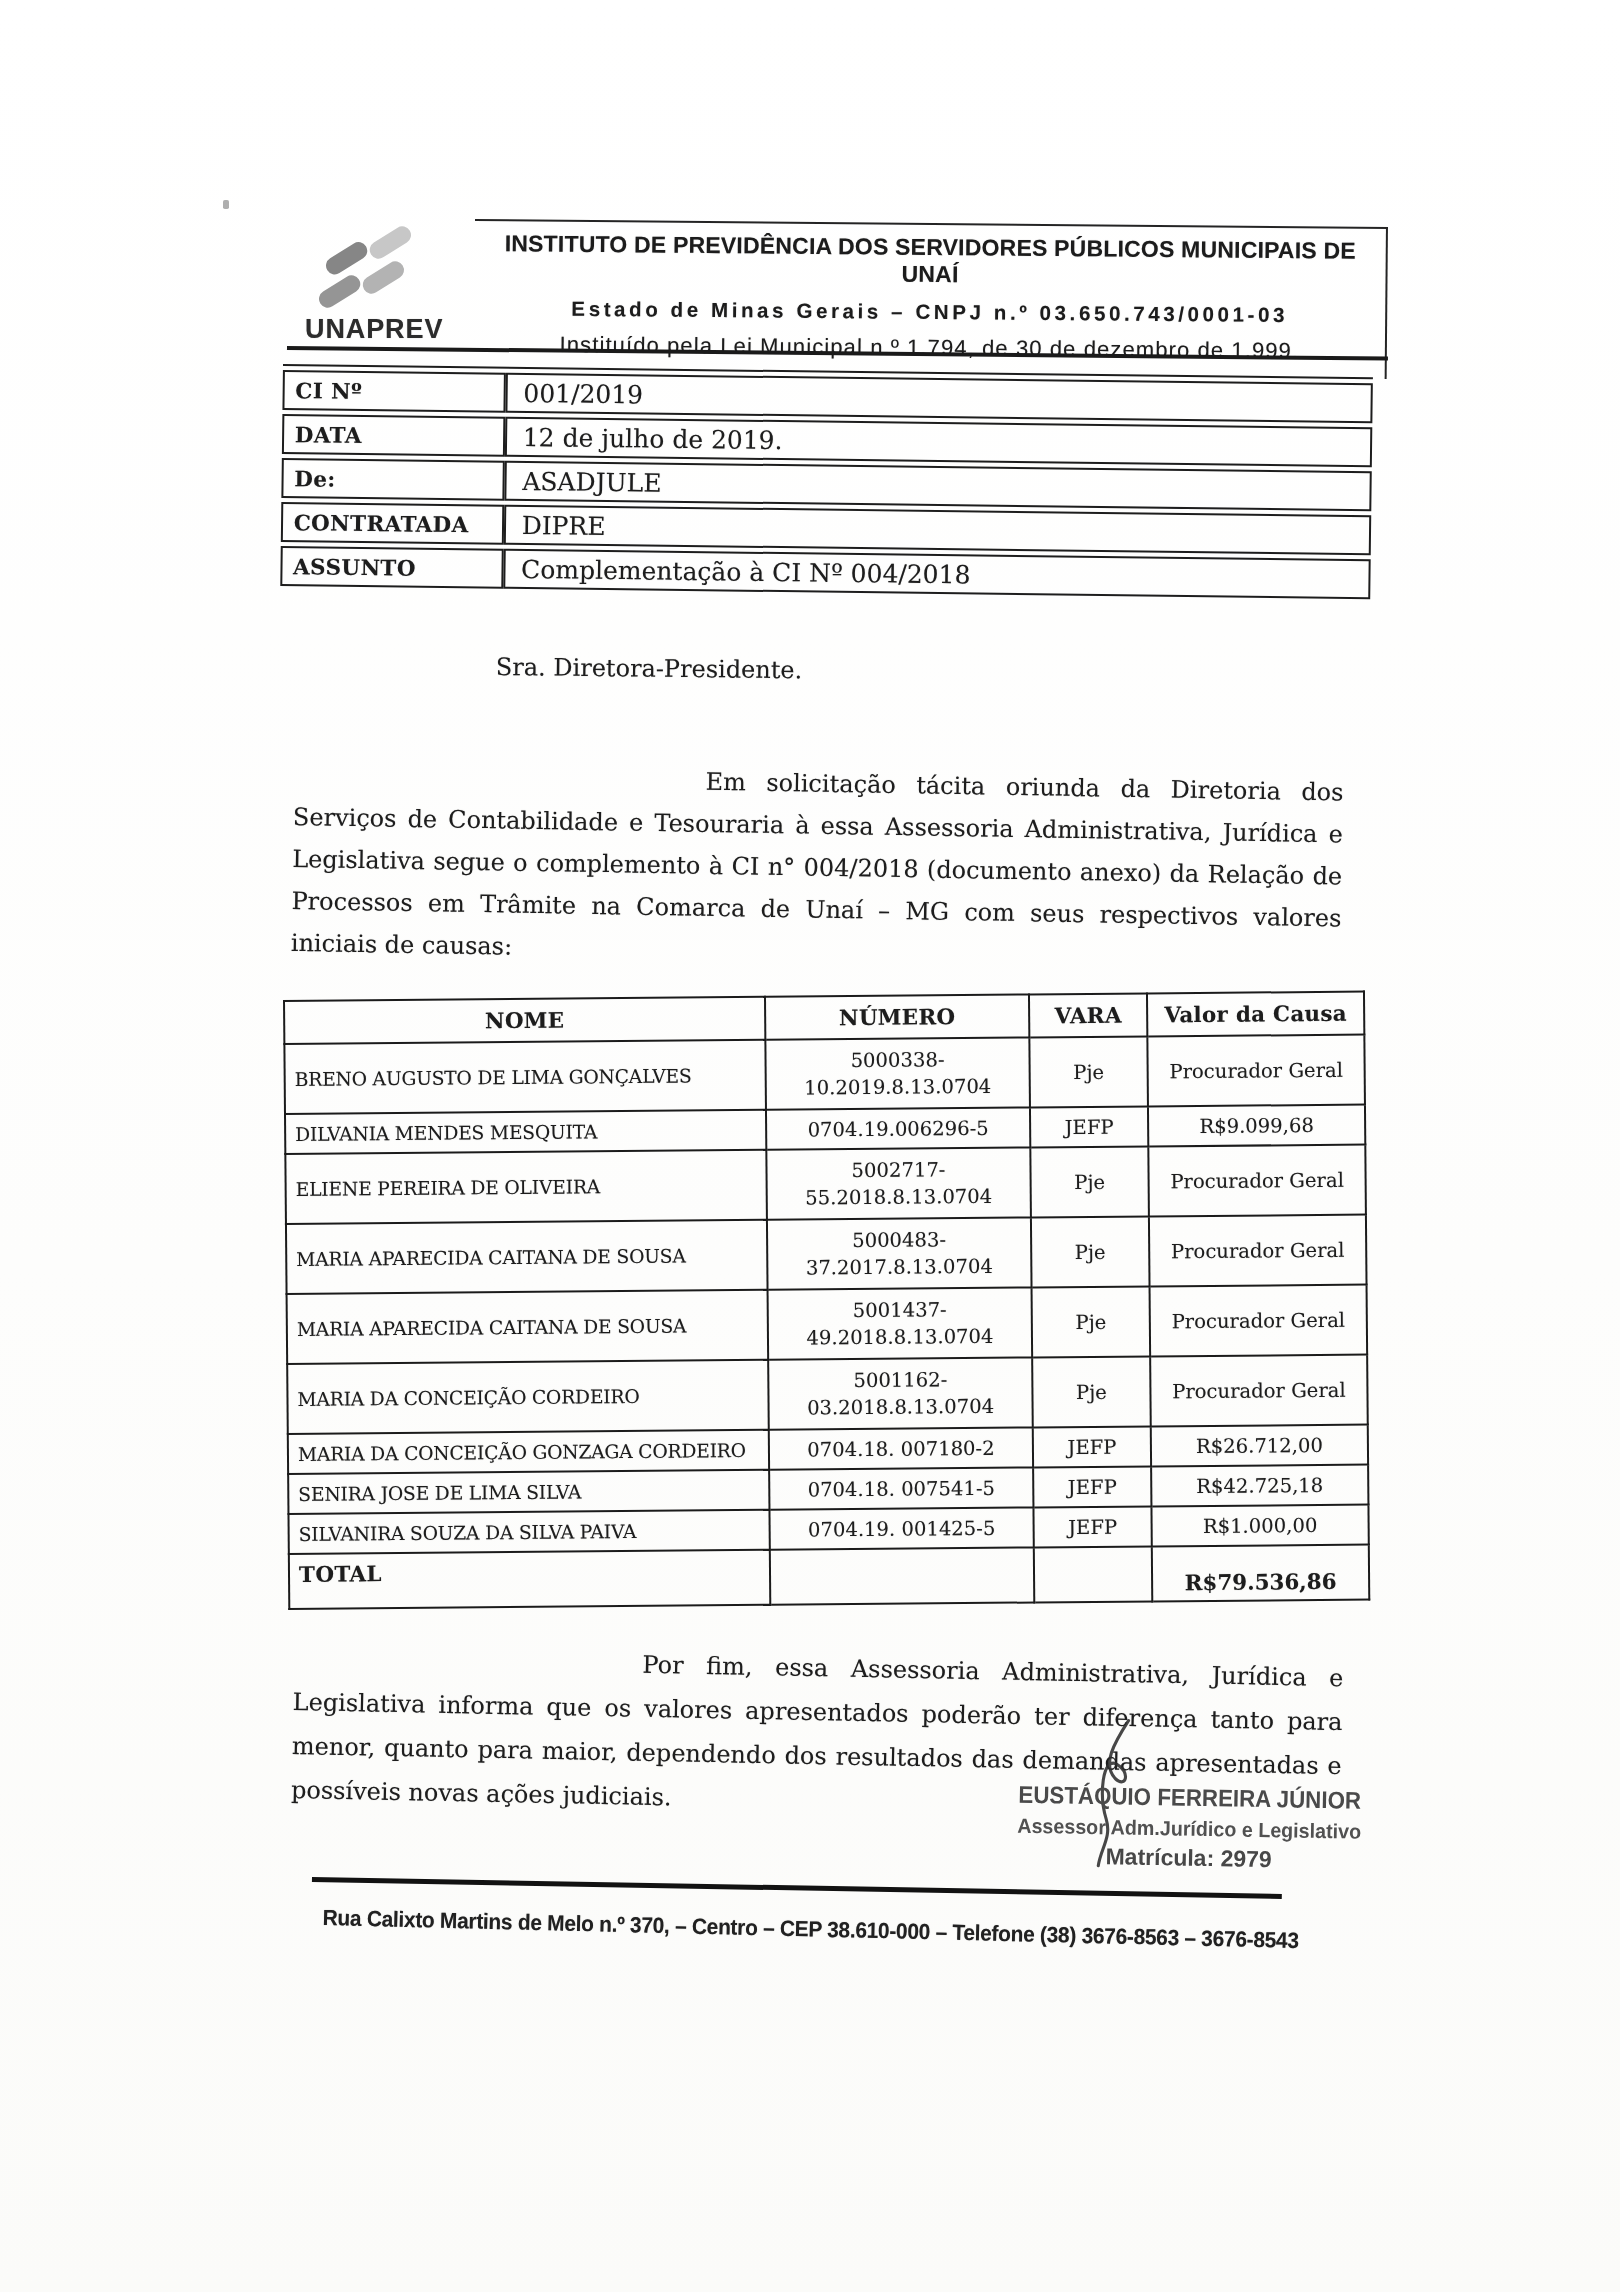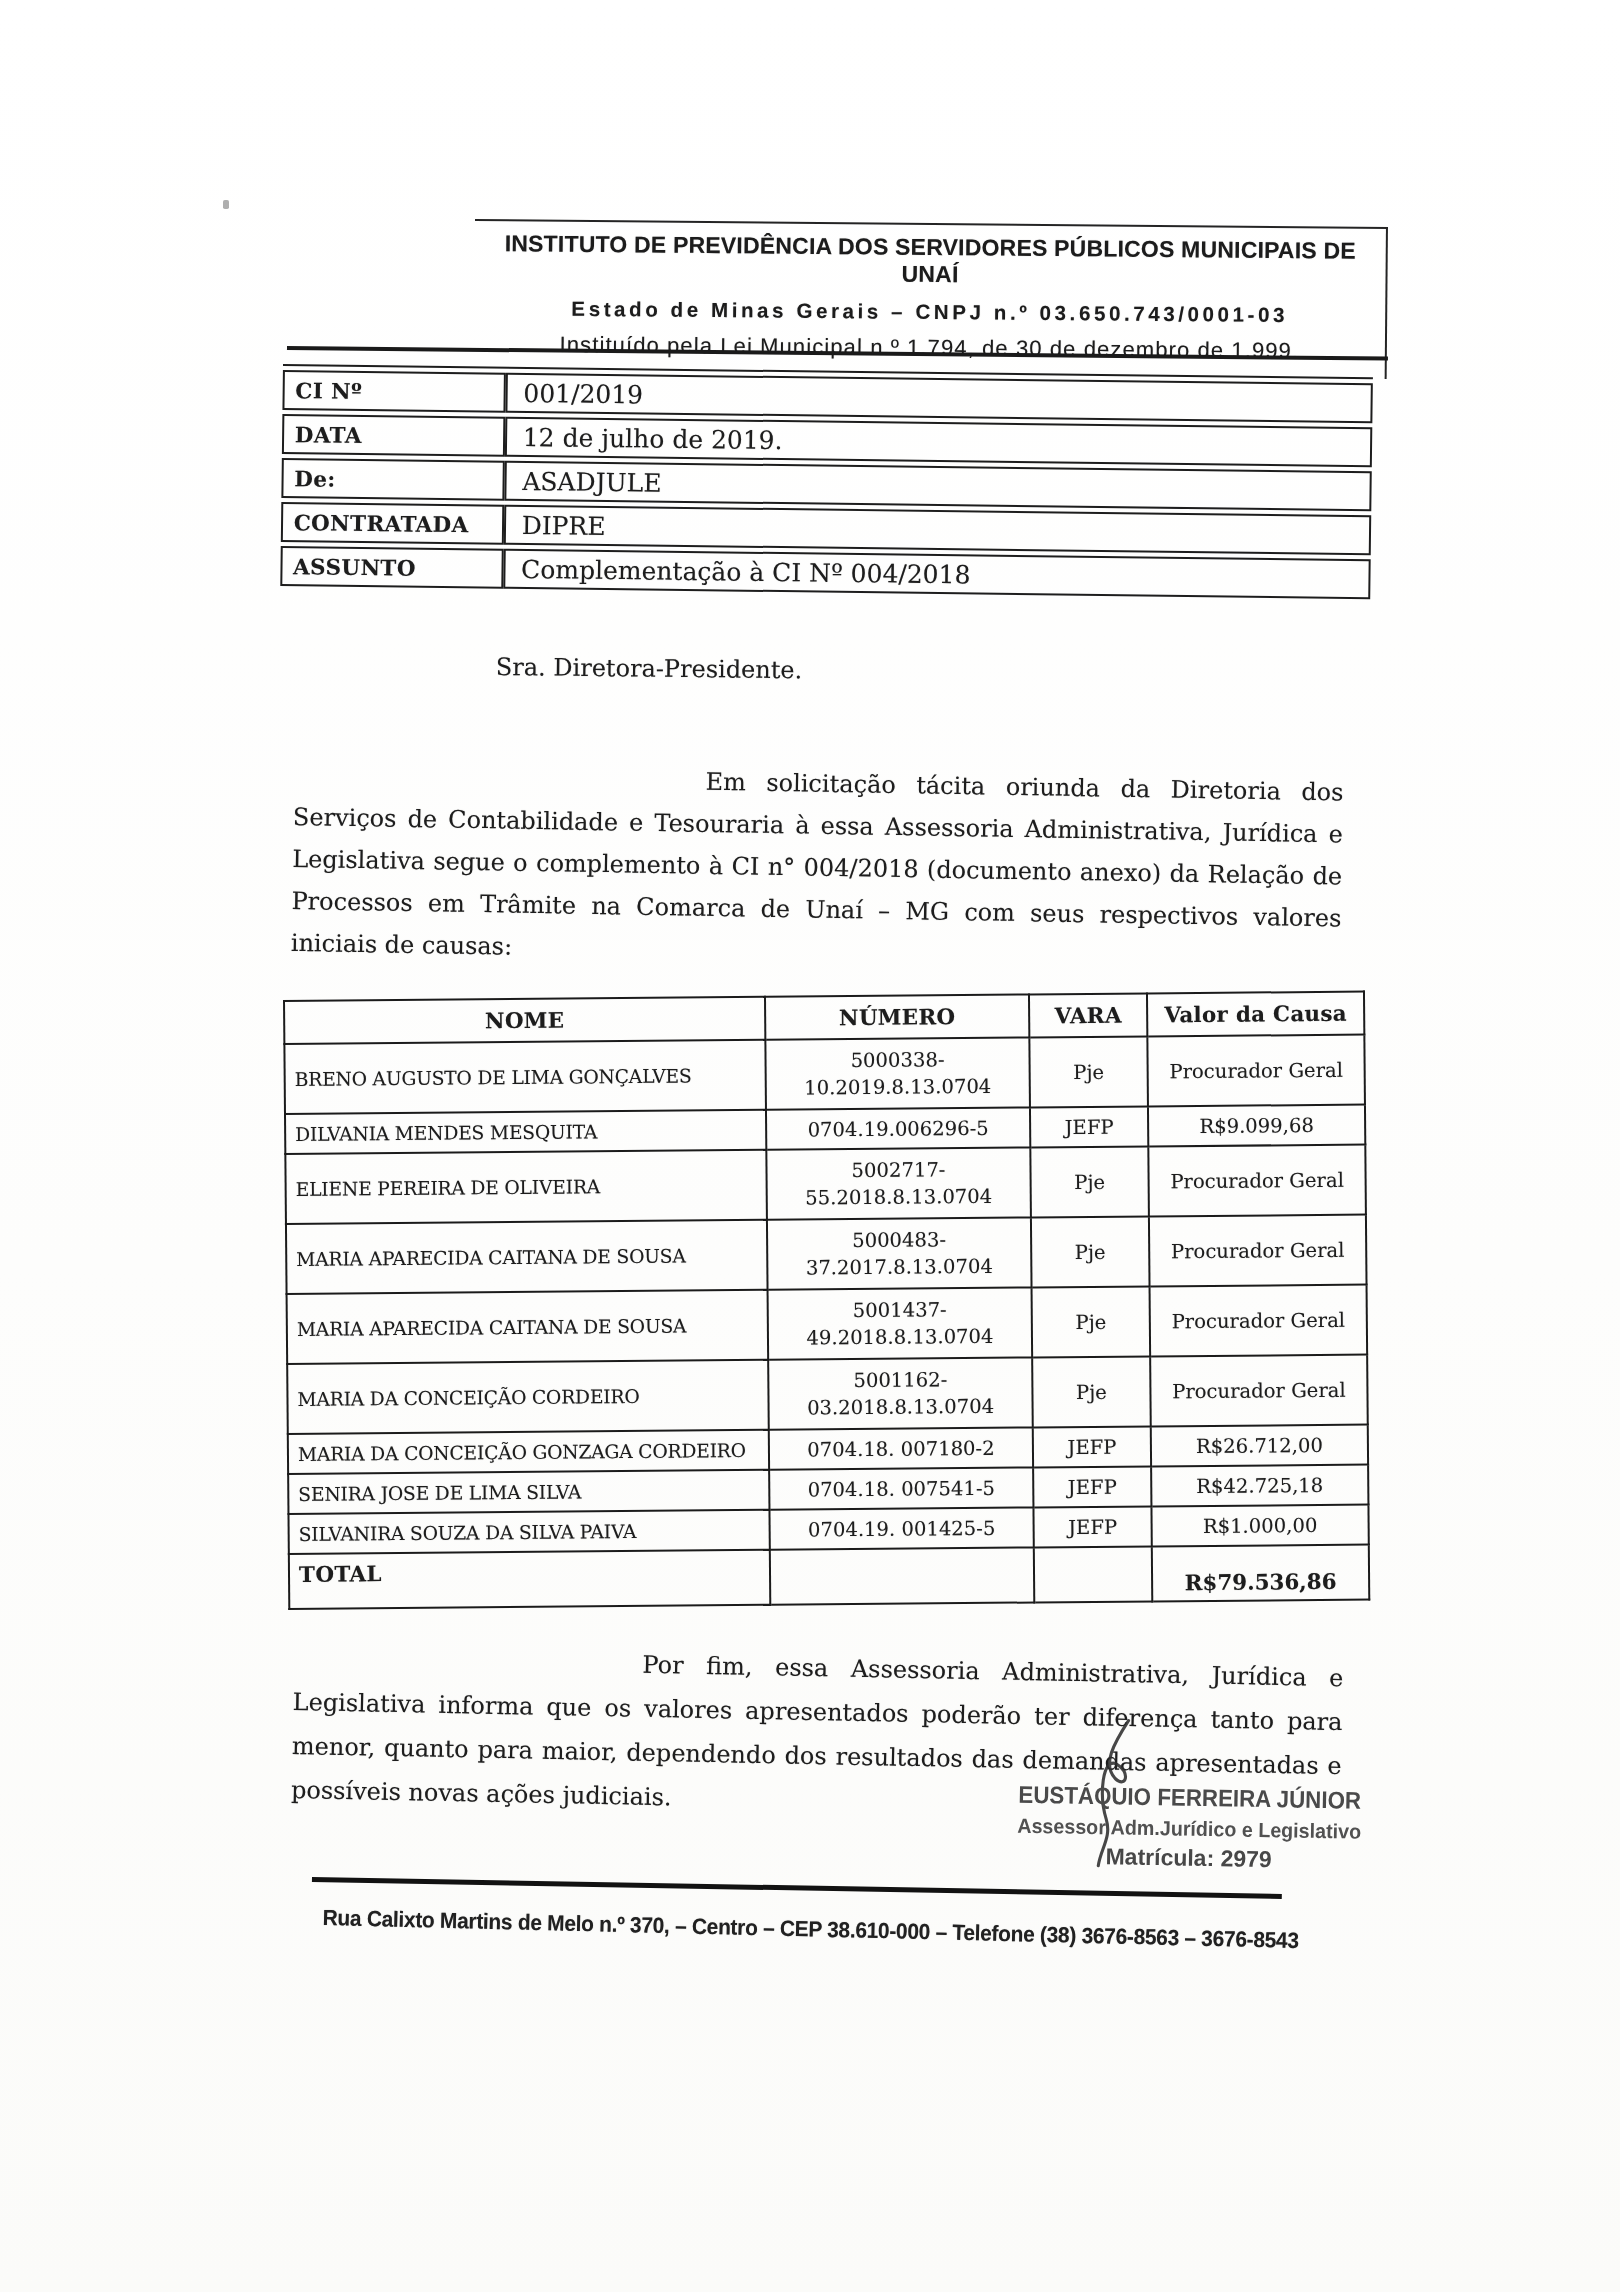--- a/index.html
+++ b/index.html
@@ -79,20 +79,29 @@
     transform:rotate(1.35deg) scaleX(0.95);transform-origin:0 0;
   }
 </style>
 </head>
 <body>
 
 <div class="sheet">
 
   <div class="speck"></div>
 
+  <div class="logo">
+    <svg width="114" height="84" viewBox="0 0 130 96" aria-hidden="true">
+      <rect x="10" y="28" width="52" height="20" rx="10" fill="#868686" transform="rotate(-32 36 38)"></rect>
+      <rect x="60" y="10" width="52" height="20" rx="10" fill="#c7c7c7" transform="rotate(-32 86 20)"></rect>
+      <rect x="2" y="66" width="52" height="20" rx="10" fill="#959595" transform="rotate(-32 28 76)"></rect>
+      <rect x="52" y="50" width="52" height="20" rx="10" fill="#b3b3b3" transform="rotate(-32 78 60)"></rect>
+    </svg>
+    <div class="logo-text">UNAPREV</div>
+  </div>
 
   <div class="hdr-box">
     <div class="h1">INSTITUTO DE PREVIDÊNCIA DOS SERVIDORES PÚBLICOS MUNICIPAIS DE UNAÍ</div>
     <div class="h2">Estado de Minas Gerais – CNPJ n.º 03.650.743/0001-03</div>
     <div class="h3">Instituído pela Lei Municipal n.º 1.794, de 30 de dezembro de 1.999.</div>
   </div>
   <div class="hdr-rule"></div>
 
   <table class="meta">
     <tbody>

